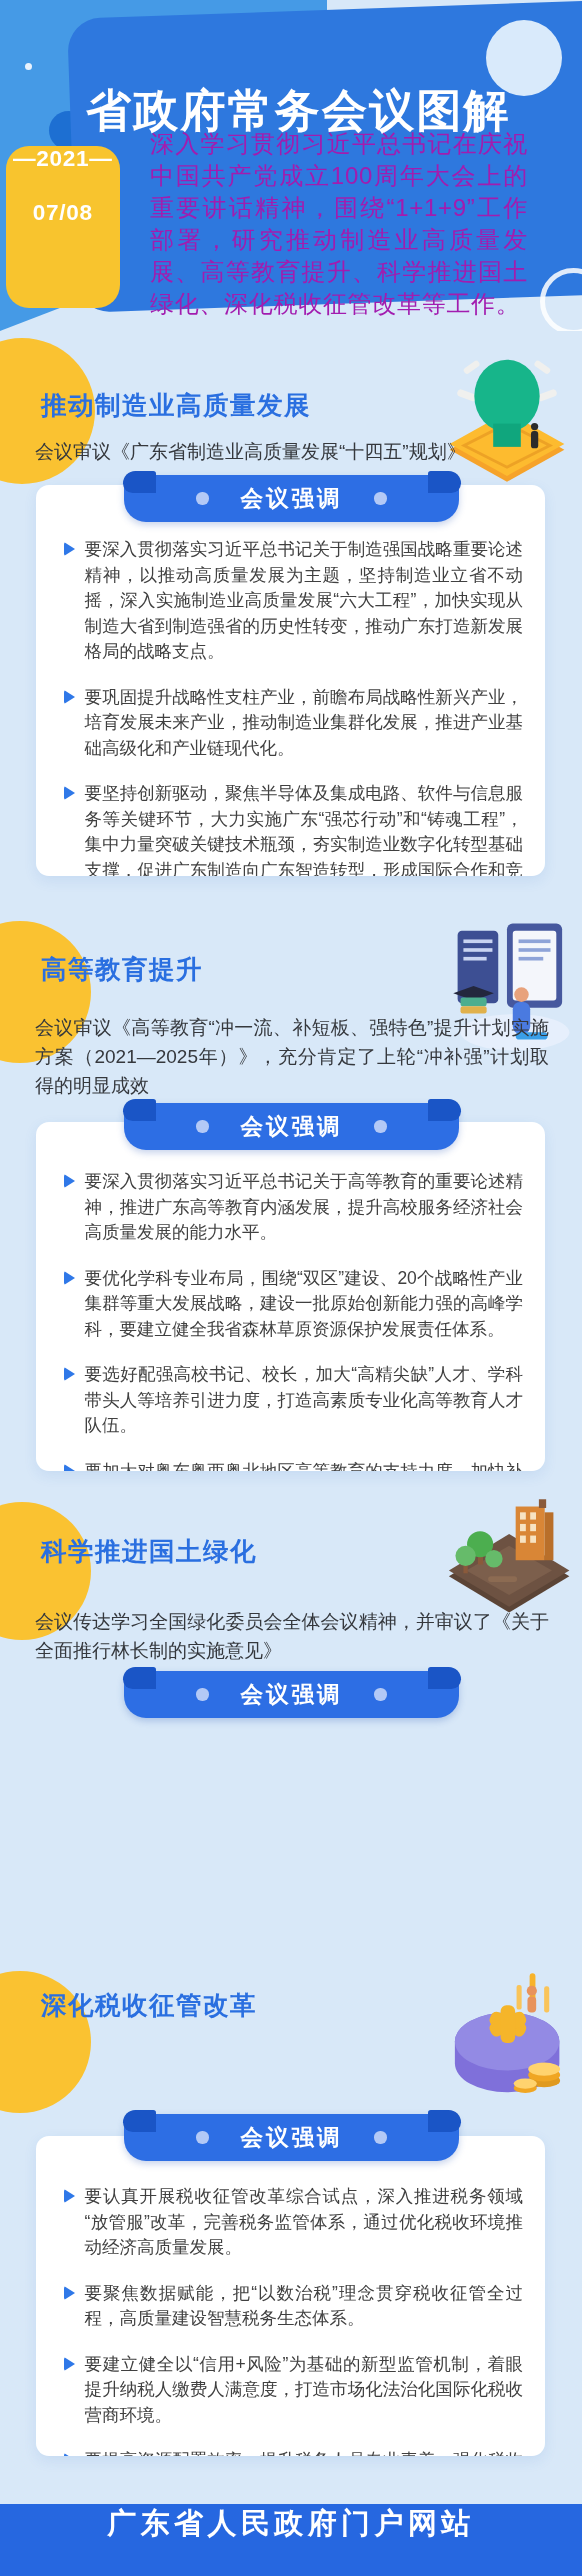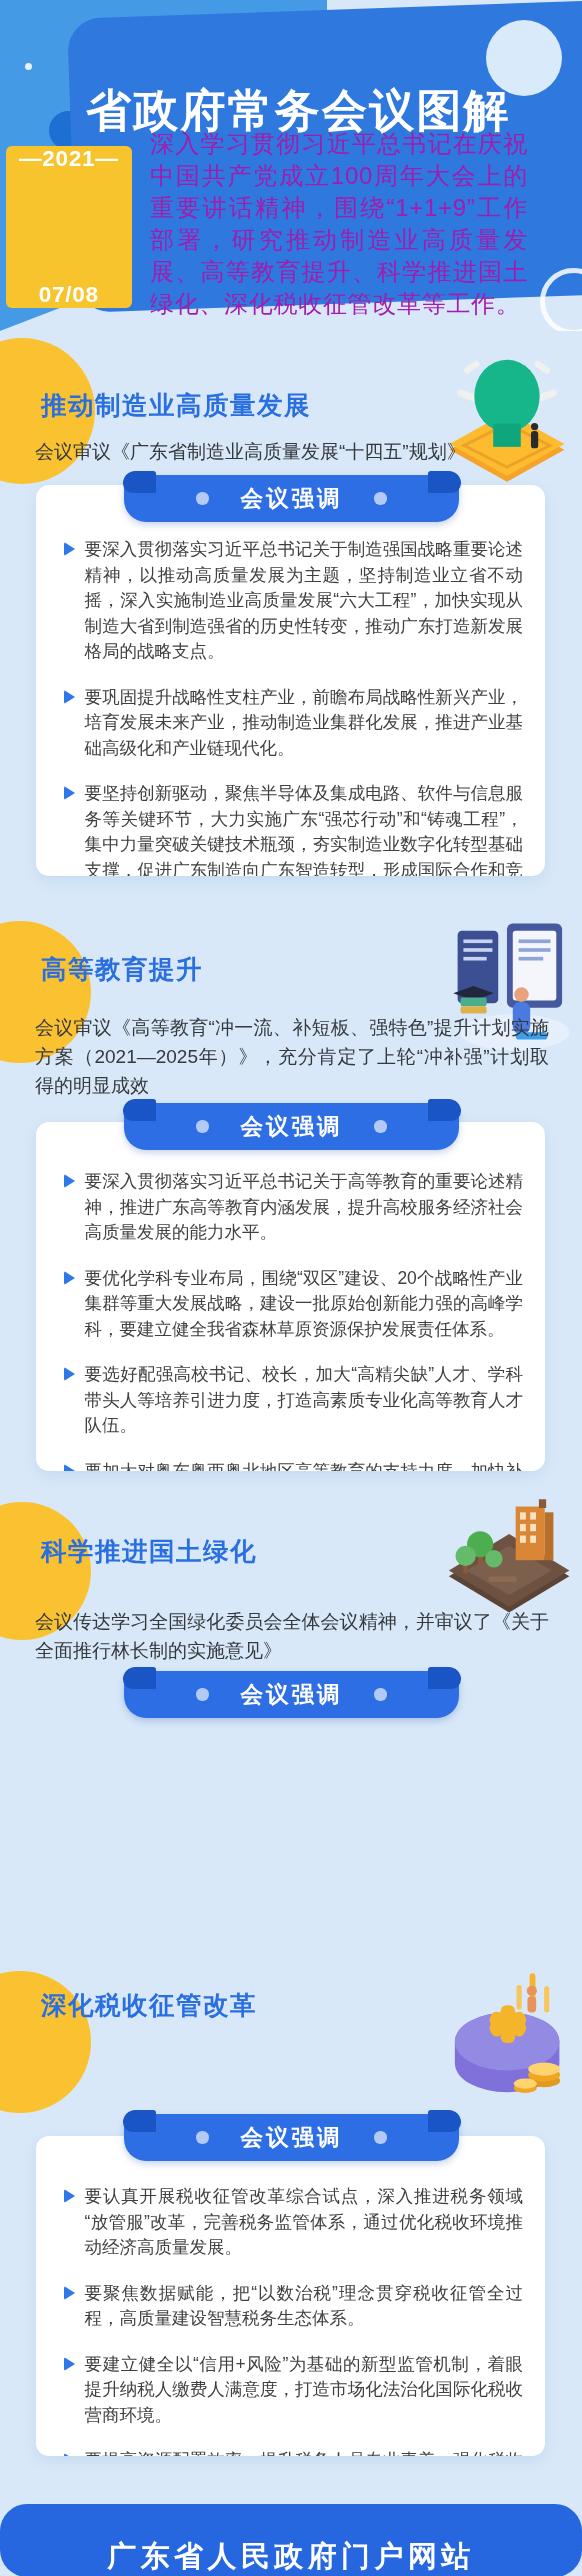--- a/index.html
+++ b/index.html
@@ -16,23 +16,23 @@
   .c-pale-big { width:76px; height:76px; background:#d9eafb; right:20.4px; top:20.4px; }
   .c-dark { width:39px; height:39px; background:#1d6fd2; left:49px; top:111px; }
   .c-pale-dot { width:13px; height:13px; background:#cfe5f9; left:16px; top:188px; }
   .c-title-dot { width:7.3px; height:7.3px; background:#e8f2fd; left:25px; top:63px; }
   .c-ring { width:67px; height:67px; border:5.1px solid rgba(255,255,255,.85); background:transparent;
             right:-25px; top:268px; }
   .hdr-title { position:absolute; left:86px; top:38px; width:480px; color:#fff; font-size:45px;
                font-weight:bold; letter-spacing:2.2px; white-space:nowrap;margin-top:43px; }
   .hdr-intro { position:absolute; left:150px; top:128px; width:378px; color:#a21caf; font-size:24px;
                line-height:32px; text-align:justify; letter-spacing:0.7px; }
-  .date-badge { position:absolute; left:5.8px; top:146px; width:126px; height:162px; background:#f8c42e;
-                border-radius:6px; color:#fff; font-weight:bold; font-size:22.6px; text-align:center;
-                display:flex; flex-direction:column; justify-content:space-between; gap:28px; letter-spacing:0.7px; }
+  .date-badge { position:absolute; left:5.8px; top:146px; width:114px; height:162px; background:#f8c42e;
+                border-radius:23px; color:#fff; font-weight:bold; font-size:22.6px; text-align:center;
+                display:flex; flex-direction:column; justify-content:flex-start; gap:28px; letter-spacing:0.7px; }
 
   
   .section { position:relative; width:582px; }
   .sec1 { height:579px; } .sec2 { height:579px; } .sec3 { height:469px; } .sec4 { height:546px; }
   .blob { position:absolute; left:-51px; border-radius:50%; background:#fac231; }
   .sec-title { position:absolute; left:41px; color:#2a6fe0; font-size:25.5px; font-weight:bold;
                letter-spacing:1.5px; z-index:2; }
   .sec-icon { position:absolute; z-index:1; }
   .sec-intro { position:absolute; left:35px; width:514px; color:#35383d; font-size:19px;
                line-height:29px; text-align:justify; z-index:2; }
@@ -54,21 +54,21 @@
   .bullet::before { content:""; position:absolute; left:13px; top:5.1px; width:0; height:0;
             border-top:7.3px solid transparent; border-bottom:7.3px solid transparent;
             border-left:11.6px solid #2f78e8; border-radius:2.2px; }
   .pad1 { padding:52px 22px 20.4px 14.6px; }
   .pad2 { padding:47px 22px 17.5px 14.6px; }
   .pad3 { padding:42px 22px 17.5px 14.6px; }
   .pad4 { padding:48px 22px 17.5px 14.6px; }
 
   
   .footer { position:relative; width:582px; height:73px; background:#2667e0; display:flex;
-            align-items:flex-end; justify-content:center;border-radius:27px; }
+            align-items:flex-start; justify-content:center; }
   .footer-name { color:#fff; font-size:29px; font-weight:bold; letter-spacing:4.4px; }
 </style>
 </head>
 <body>
 
 <div id="page">
 
   <header class="hdr">
     <div class="hdr-band"></div>
     <div class="circle c-dark"></div>

